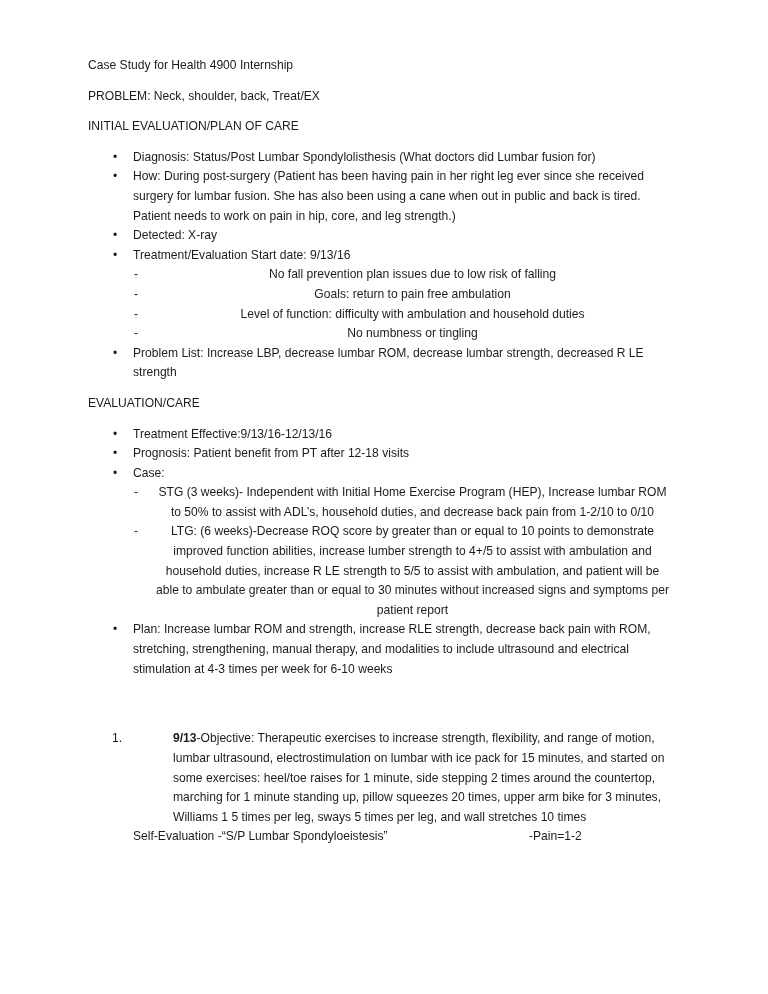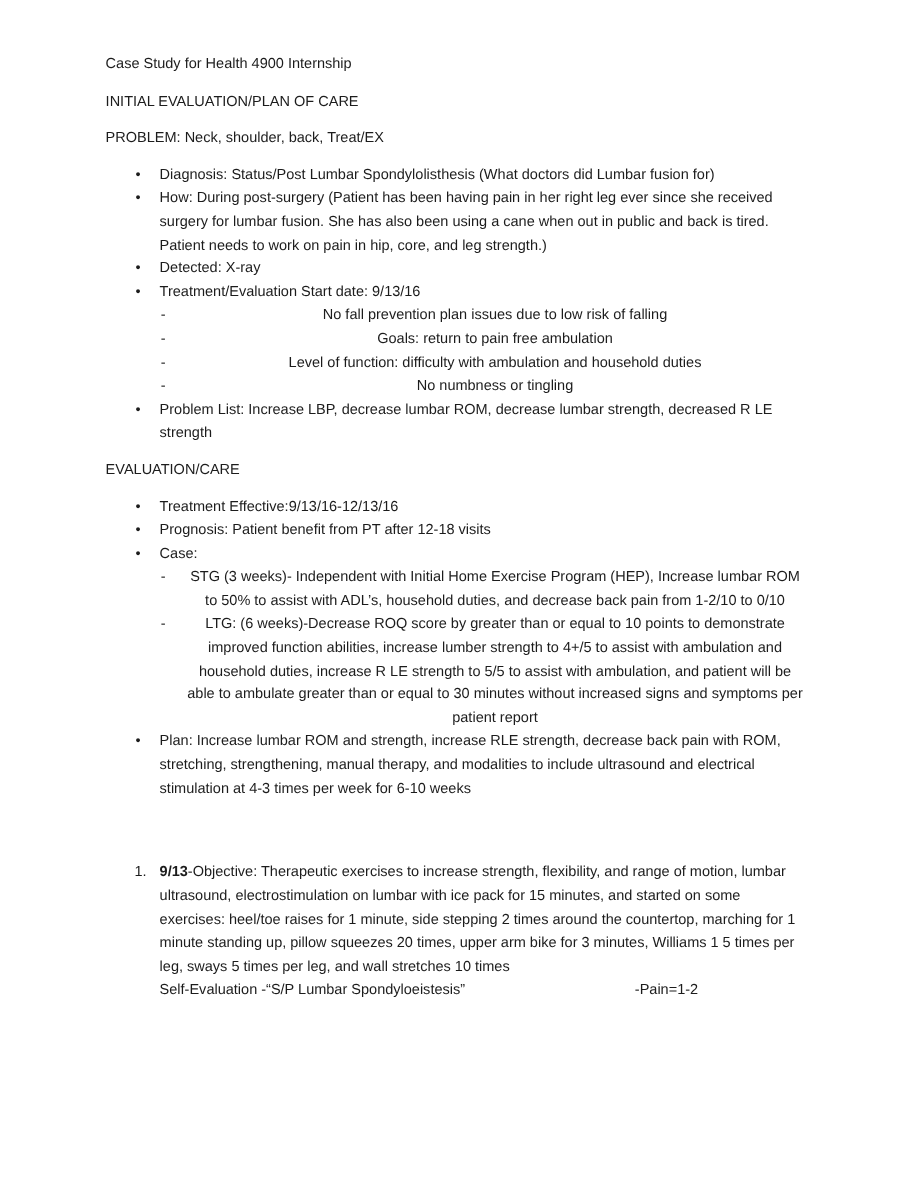--- a/index.html
+++ b/index.html
@@ -14,21 +14,21 @@
     font-family: "Liberation Sans", sans-serif;
     color: #1a1a1a;
     -webkit-font-smoothing: antialiased;
   }
   .page {
     position: relative;
     width: 768px;
     height: 994px;
     background: #ffffff;
     box-sizing: border-box;
-    padding: 44px 98px 0 88px;
+    padding: 56px 98px 0 88px;
   }
   .doc-body {
     font-size: 12.1px;
     line-height: 19.6px;
     color: #1c1c1c;
   }
   
   .para {
     margin: 0 0 11px 0;
     padding: 0;
@@ -93,21 +93,21 @@
     margin: 0;
   }
   ol.numlist > li.numitem > .marker {
     position: absolute;
     left: 24px;
     top: 0;
     font-size: 12.1px;
     line-height: 19.6px;
     color: #1c1c1c;
   }
-  ol.numlist > li.numitem > .txt { display: block; }
+  ol.numlist > li.numitem > .txt { display: block; margin-left: 40px; }
 
   .bold { font-weight: bold; }
 
   
   .spacer-line { height: 19.6px; }
   .spacer-half { height: 11px; }
 
   
   .tabline {
     display: block;
@@ -122,23 +122,23 @@
   }
 </style>
 </head>
 <body>
 
 <div class="page">
   <div class="doc-body">
 
     <p class="para">Case Study for Health 4900 Internship</p>
 
+    <p class="para">PROBLEM: Neck, shoulder, back, Treat/EX</p>
+
     <p class="para">INITIAL EVALUATION/PLAN OF CARE</p>
-
-    <p class="para">PROBLEM: Neck, shoulder, back, Treat/EX</p>
 
     <ul class="lvl1">
       <li class="bullet">
         <span class="marker">•</span>
         <span class="txt">Diagnosis: Status/Post Lumbar Spondylolisthesis  (What doctors did Lumbar fusion for)</span>
       </li>
       <li class="bullet">
         <span class="marker">•</span>
         <span class="txt">How: During post-surgery (Patient has been having pain in her right leg ever since she received surgery for lumbar fusion. She has also been using a cane when out in public and back is tired. Patient needs to work on pain in hip, core, and leg strength.)</span>
       </li>

